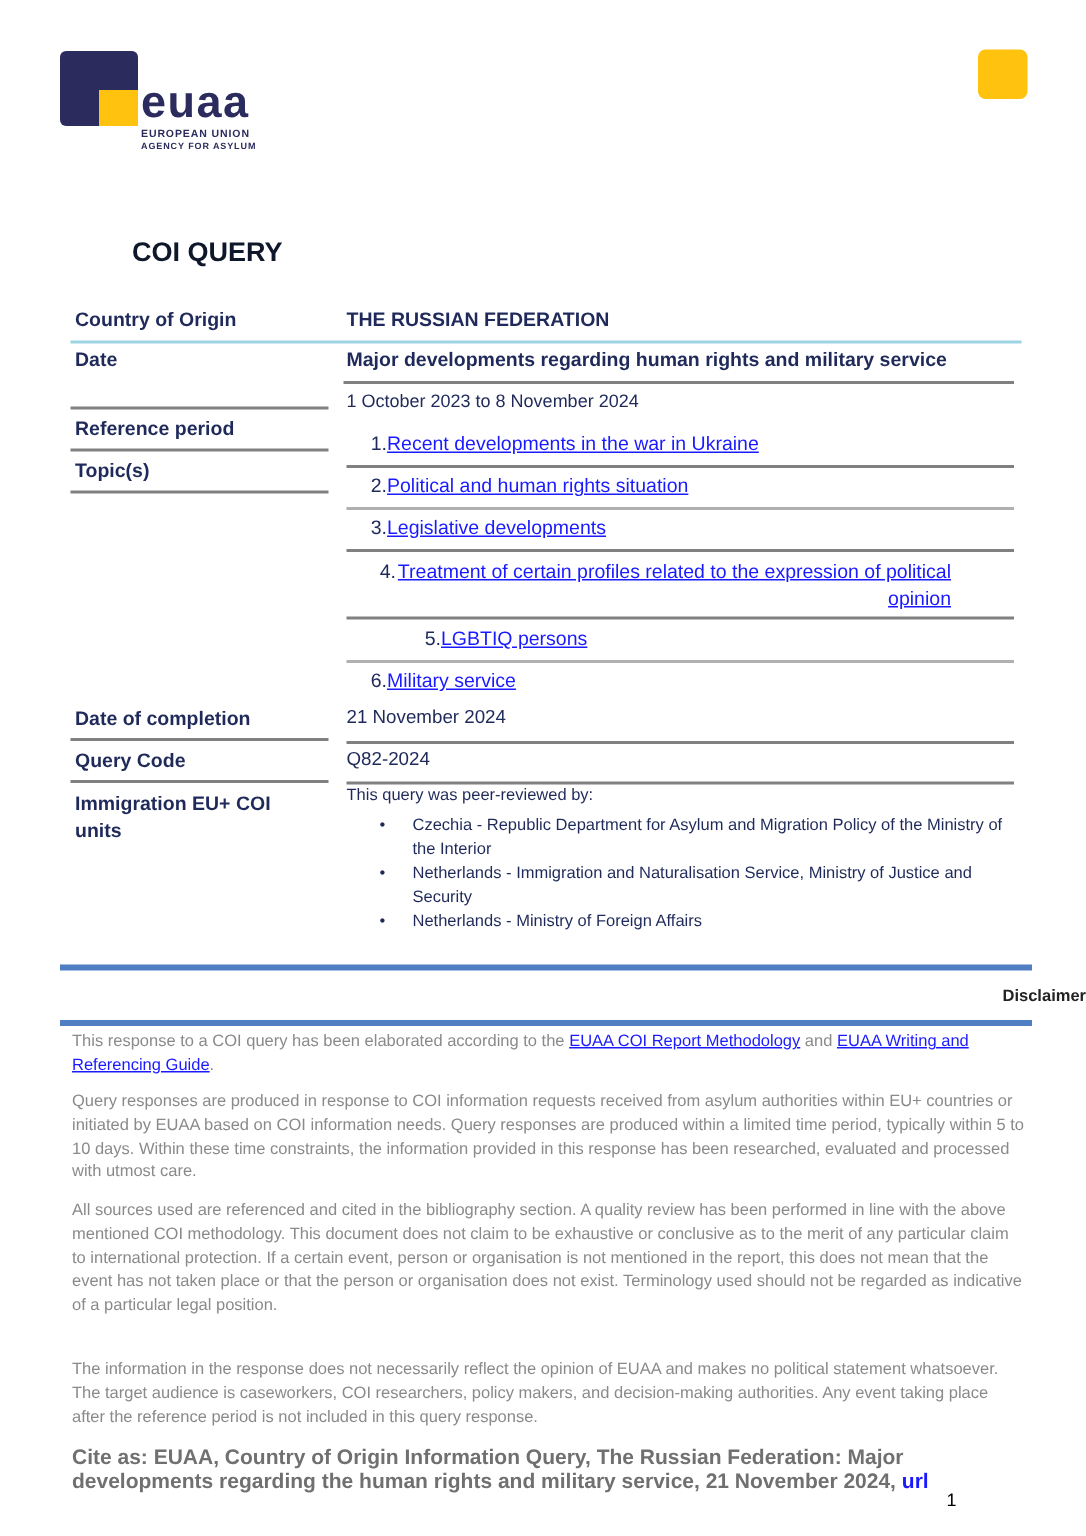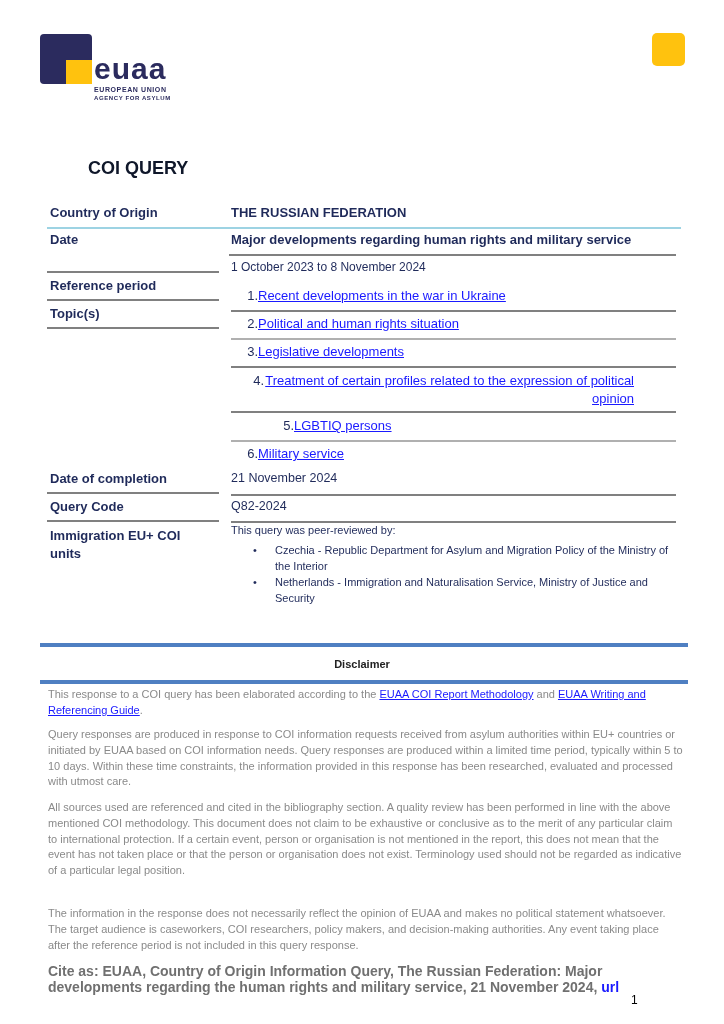--- a/index.html
+++ b/index.html
@@ -19,21 +19,21 @@
   .hline { height:2px; background:#808080; }
   .hline-blue { height:2px; background:#9dd3e3; }
   .topic { left:234px; font-size:13px; color:#1f2a5a;text-align:right; }
   .topic .num { display:inline-block; width:24px; }
   .topic a { color:#1a1aff; text-decoration:underline; }
   .peer { left:231px; top:524px; font-size:11px; color:#1f2a5a; }
   .peer-list { left:250px; top:542px; width:420px; font-size:11px; color:#1f2a5a; line-height:16px; margin:0; padding:0; list-style:none; }
   .peer-list li { position:relative; padding-left:25px; margin-bottom:0px; }
   .peer-list li::before { content:"\2022"; position:absolute; left:3px; }
   .disc-bar { left:40px; width:648px; height:4px; background:#4f7fc2; }
-  .disc-title { left:0; width:724px; text-align:center; top:658px; font-size:11px; font-weight:bold; color:#222; }
+  .disc-title { left:0; width:724px; text-align:right; top:658px; font-size:11px; font-weight:bold; color:#222; }
   .para { left:48px; width:635px; font-size:11px; line-height:15.8px; color:#8a8a8a; }
   .para a { color:#1a1aff; text-decoration:underline; }
   .cite { left:48px; width:640px; top:963px; font-family:Liberation Sans, sans-serif; font-size:14px; font-weight:bold; line-height:16px; color:#707070; }
   .cite a { color:#1a1aff; }
   .pagenum { left:631px; top:993px; font-size:12px; color:#000; }
 </style>
 </head>
 <body>
 
 <div class="abs logo-square"></div>
@@ -80,20 +80,21 @@
 <div class="abs lbl" style="top:499px;">Query Code</div>
 <div class="abs val" style="top:499px;">Q82-2024</div>
 <div class="abs hline" style="left:47px; top:520px; width:172px;"></div>
 <div class="abs hline" style="left:231px; top:521px; width:445px;"></div>
 
 <div class="abs lbl" style="top:527px; width:165px; line-height:18px;">Immigration EU+ COI units</div>
 <div class="abs peer">This query was peer-reviewed by:</div>
 <ul class="abs peer-list">
   <li>Czechia - Republic Department for Asylum and Migration Policy of the Ministry of the Interior</li>
   <li>Netherlands - Immigration and Naturalisation Service, Ministry of Justice and Security</li>
+  <li>Netherlands - Ministry of Foreign Affairs</li>
 </ul>
 
 <div class="abs disc-bar" style="top:643px;"></div>
 <div class="abs disc-title">Disclaimer</div>
 <div class="abs disc-bar" style="top:680px;"></div>
 
 <div class="abs para" style="top:687px;"><span>This response to a COI query has been elaborated according to the </span><a>EUAA COI Report Methodology</a><span> and </span><a>EUAA Writing and Referencing Guide</a><span>.</span></div>
 <div class="abs para" style="top:727px;">Query responses are produced in response to COI information requests received from asylum authorities within EU+ countries or initiated by EUAA based on COI information needs.  Query responses are produced within a limited time period, typically within 5 to 10 days. Within these time constraints, the information provided in this response has been researched, evaluated and processed with utmost care.</div>
 <div class="abs para" style="top:800px;">All sources used are referenced and cited in the bibliography section. A quality review has been performed in line with the above mentioned COI methodology. This document does not claim to be exhaustive or conclusive as to the merit of any particular claim to international protection. If a certain event, person or organisation is not mentioned in the report, this does not mean that the event has not taken place or that the person or organisation does not exist. Terminology used should not be regarded as indicative of a particular legal position.</div>
 <div class="abs para" style="top:906px;">The information in the response does not necessarily reflect the opinion of EUAA and makes no political statement whatsoever. The target audience is caseworkers, COI researchers, policy makers, and decision-making authorities. Any event taking place after the reference period is not included in this query response.</div>

